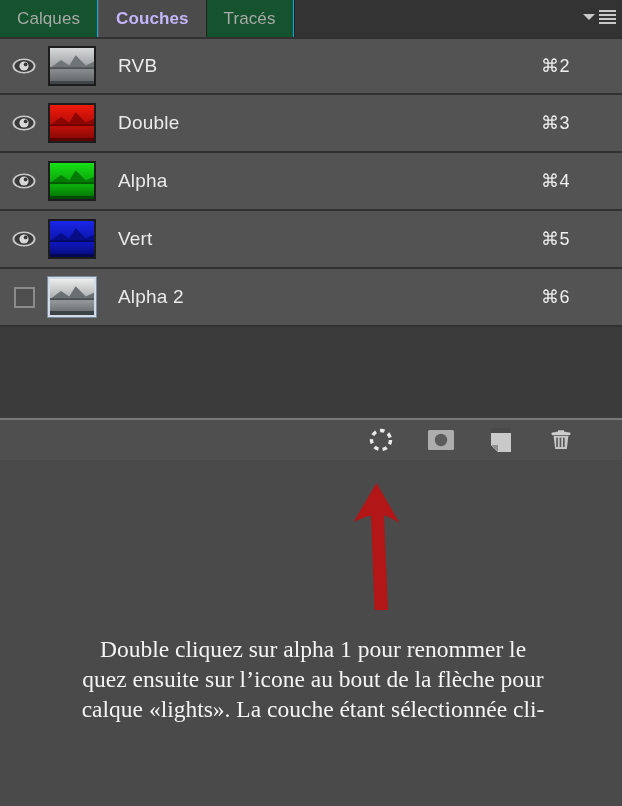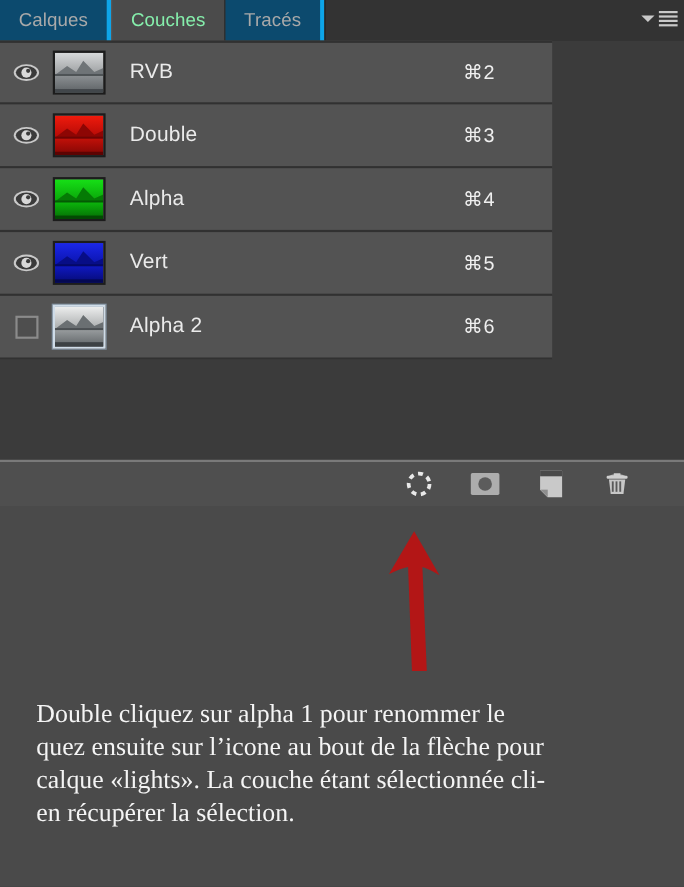--- a/index.html
+++ b/index.html
@@ -21,43 +21,43 @@
   .tabbar {
     position: relative; height: 37px; width: 622px;
     background: #2e2e2e;
     display: flex; align-items: stretch;
   }
   .tab {
     height: 37px;
     display: flex; align-items: center; justify-content: center;
     padding: 0 17px;
     font-size: 17px; color: #a9a9a9;
-    background: #0c4a6e;
-    border-right: 4px solid #0ea5e9;
+    background: #14532d;
+    border-right: 1px solid #0ea5e9;
     letter-spacing: .1px;
     white-space: nowrap;
   }
   .tab.active {
-    background: #4b4b4b; color: #86efac; font-weight: normal;
+    background: #4b4b4b; color: #c4b5fd; font-weight: bold;
     border-right: 1px solid #212121;
     border-left: 1px solid #5a5a5a;
   }
   .tabfill { flex: 1 1 auto; background: #333333; border-left: 1px solid #212121;}
   .panelmenu {
     position: absolute; right: 6px; top: 10px;
     display: flex; align-items: center; gap: 4px;
   }
   .caret { width: 0; height: 0; border-left: 6px solid transparent; border-right: 6px solid transparent; border-top: 6px solid #c9c9c9; }
   .burger { display: flex; flex-direction: column; gap: 2px; }
   .burger i { display: block; width: 17px; height: 2px; background: #c9c9c9; }
 
   
   .list { position: absolute; left: 0; top: 37px; width: 622px; height: 381px; background: #3b3b3b; }
   .row {
-    position: relative; height: 58px; width: 502px;
+    position: relative; height: 58px; width: 622px;
     background: #535353;
     border-bottom: 2px solid #313131;
     display: flex; align-items: center;
   }
   .row:first-child { border-top: 2px solid #313131; }
 
   .eyecell { width: 48px; display: flex; align-items: center; justify-content: center; }
   .eye { width: 26px; height: 18px; }
   .eyebox { width: 21px; height: 21px; border: 2px solid #8b8b8b; background: #4e4e4e; }
 
@@ -87,21 +87,21 @@
     padding-right: 44px; gap: 26px;
   }
   .tbtn { width: 34px; height: 30px; display: flex; align-items: center; justify-content: center; }
 
   
   .caption {
     position: absolute; left: 33px; top: 634px; width: 560px;
     font-family: "Liberation Serif", serif;
     font-size: 23.5px; line-height: 30px; color: #f4f4f4;
   }
-  .caption div { white-space: nowrap; }
+  .caption div { white-space: nowrap; text-align: center; }
 
   .arrow { position: absolute; left: 330px; top: 470px; }
 </style>
 </head>
 <body>
 
 <div id="root">
 
   <div class="panel">
 
@@ -334,16 +334,15 @@
              L44.5 140
              L41 45.5
              Q34 47 23.5 52
              Z" fill="#b31616"></path>
   </svg>
 
   <div class="caption">
     <div>Double cliquez sur alpha 1 pour renommer le</div>
     <div>quez ensuite sur l’icone au bout de la flèche pour</div>
     <div>calque «lights». La couche étant sélectionnée cli-</div>
-    <div>en récupérer la sélection.</div>
   </div>
 
 </div>
 
 </body></html>

